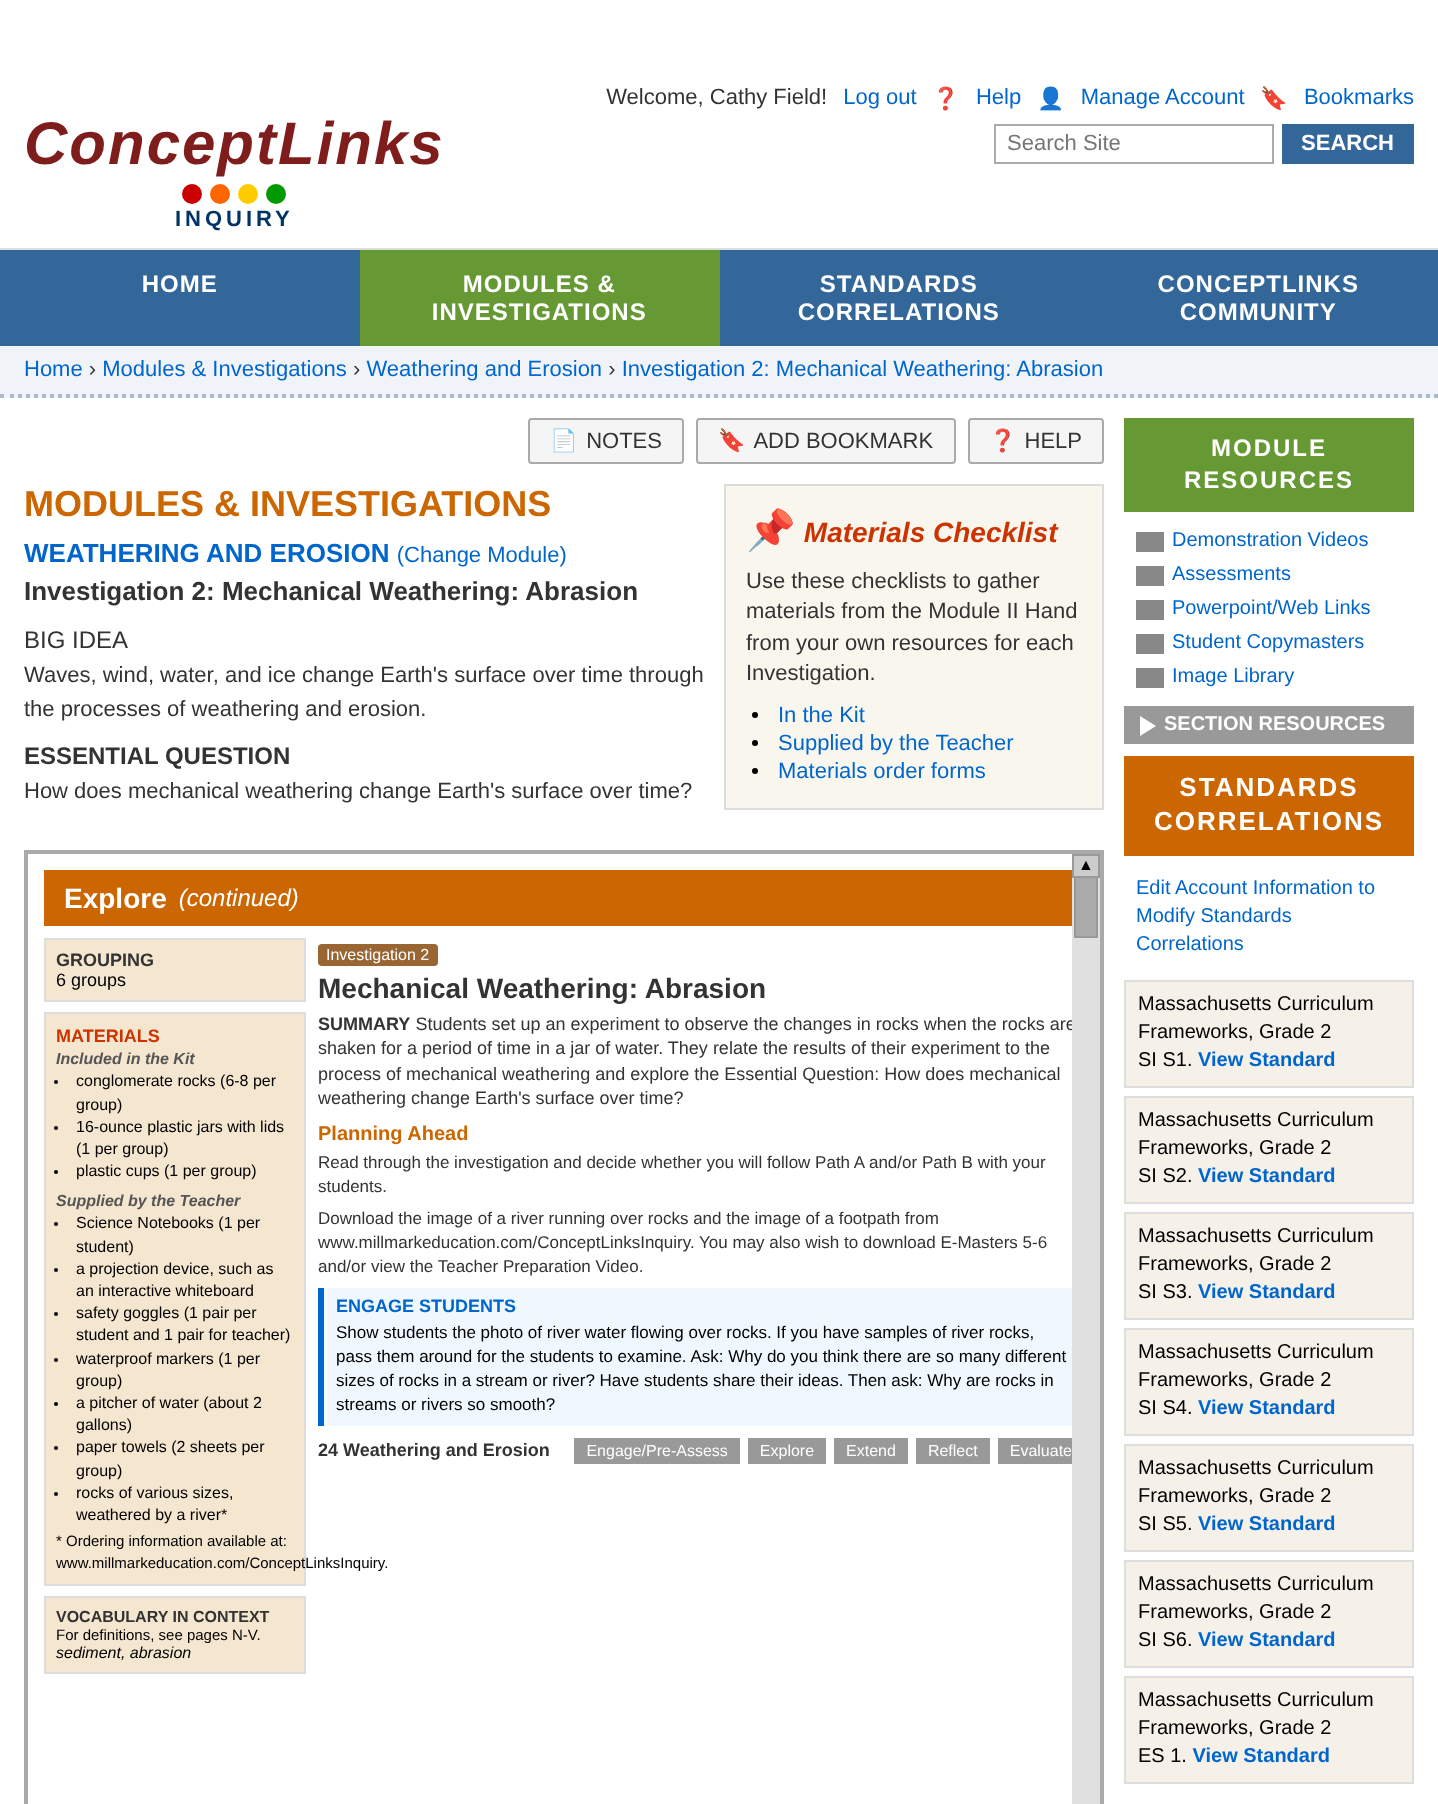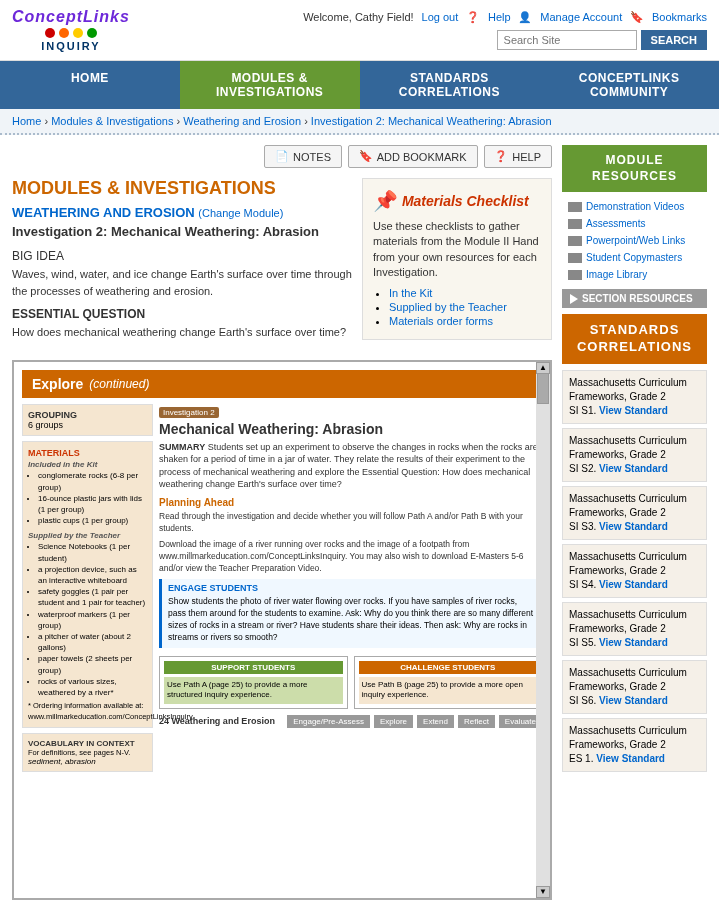--- a/index.html
+++ b/index.html
@@ -1,21 +1,21 @@
 <!DOCTYPE html>
 <html><head>
   <meta charset="utf-8">
   <style>
     * { margin: 0; padding: 0; box-sizing: border-box; }
     body { font-family: Arial, sans-serif; font-size: 12px; background: #fff; width: 719px; }
 
     
     #header { background: #fff; padding: 8px 12px; display: flex; align-items: center; justify-content: space-between; border-bottom: 1px solid #ddd; }
     #logo-area { display: flex; flex-direction: column; align-items: center; }
-    #logo-text { font-size: 16px; font-weight: bold; font-style: italic; color: #6d28d9; letter-spacing: 1px; }
+    #logo-text { font-size: 30px; font-weight: bold; font-style: italic; color: #7f1d1d; letter-spacing: 1px; margin-top: 48px; }
     #logo-dots { display: flex; gap: 4px; margin: 2px 0; }
     .dot { width: 10px; height: 10px; border-radius: 50%; }
     .dot-red { background: #cc0000; }
     .dot-orange { background: #ff6600; }
     .dot-yellow { background: #ffcc00; }
     .dot-green { background: #009900; }
     #inquiry-text { font-size: 11px; font-weight: bold; color: #003366; letter-spacing: 2px; text-transform: uppercase; }
     #header-right { display: flex; flex-direction: column; align-items: flex-end; gap: 4px; }
     #header-links { display: flex; gap: 8px; font-size: 11px; color: #333; text-align: center; }
     #header-links span { color: #333; }
@@ -287,30 +287,20 @@
 
             <div class="section-header">Planning Ahead</div>
             <div class="body-text">Read through the investigation and decide whether you will follow Path A and/or Path B with your students.</div>
             <div class="body-text">Download the image of a river running over rocks and the image of a footpath from www.millmarkeducation.com/ConceptLinksInquiry. You may also wish to download E-Masters 5-6 and/or view the Teacher Preparation Video.</div>
 
             <div class="guide-section">
               <div class="guide-title">ENGAGE STUDENTS</div>
               <div style="font-size:8.5px; line-height:1.4;">Show students the photo of river water flowing over rocks. If you have samples of river rocks, pass them around for the students to examine. Ask: Why do you think there are so many different sizes of rocks in a stream or river? Have students share their ideas. Then ask: Why are rocks in streams or rivers so smooth?</div>
             </div>
 
-            <div id="support-challenge">
-              <div class="support-box">
-                <div class="support-header">SUPPORT STUDENTS</div>
-                <div class="support-path">Use Path A (page 25) to provide a more structured inquiry experience.</div>
-              </div>
-              <div class="challenge-box">
-                <div class="challenge-header">CHALLENGE STUDENTS</div>
-                <div class="challenge-path">Use Path B (page 25) to provide a more open inquiry experience.</div>
-              </div>
-            </div>
 
             <div id="page-num-bar">
               <span>
                 <span>24</span>
                 <span>Weathering and Erosion</span>
               </span>
               <div id="bottom-nav">
                 <button class="bottom-nav-btn">Engage/Pre-Assess</button>
                 <button class="bottom-nav-btn">Explore</button>
                 <button class="bottom-nav-btn">Extend</button>
@@ -358,20 +348,23 @@
 
     <div class="section-resources-btn">
       <span class="triangle-right"></span>
       <span>SECTION RESOURCES</span>
     </div>
 
     <div class="standards-box">
       <span>STANDARDS CORRELATIONS</span>
     </div>
 
+    <div class="standards-edit">
+      <a href="#">Edit Account Information to Modify Standards Correlations</a>
+    </div>
 
     <div class="standard-entry">
       <div>Massachusetts Curriculum Frameworks, Grade 2</div>
       <span>SI S1.</span>
       <a href="#">View Standard</a>
     </div>
     <div class="standard-entry">
       <div>Massachusetts Curriculum Frameworks, Grade 2</div>
       <span>SI S2.</span>
       <a href="#">View Standard</a>

